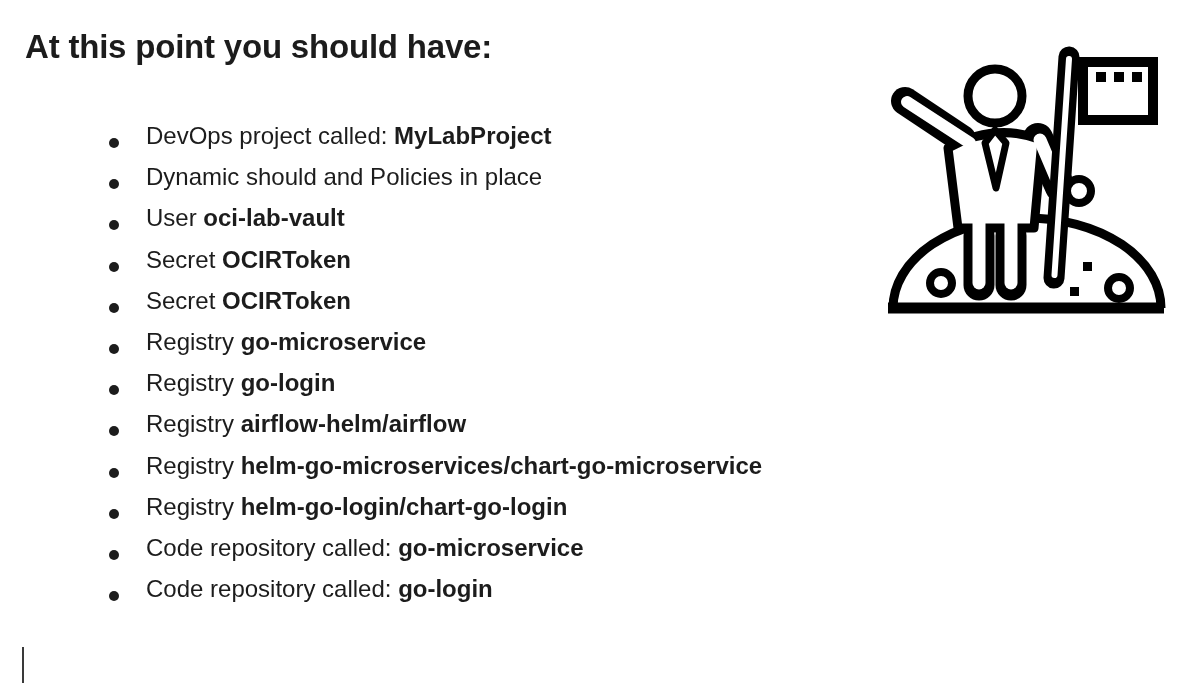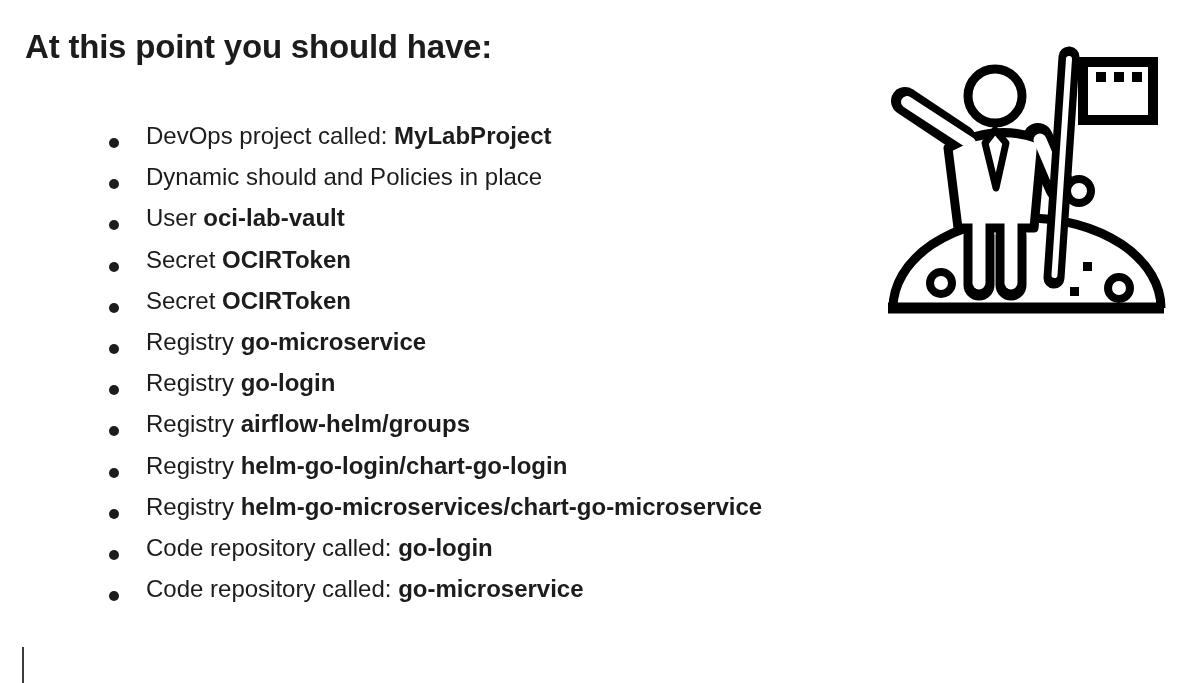--- a/index.html
+++ b/index.html
@@ -97,41 +97,41 @@
     <span class="item-text"><span>Registry </span><b>go-microservice</b></span>
   </li>
 
   <li>
     <span class="bullet-dot"></span>
     <span class="item-text"><span>Registry </span><b>go-login</b></span>
   </li>
 
   <li>
     <span class="bullet-dot"></span>
-    <span class="item-text"><span>Registry </span><b>airflow-helm/groups</b></span>
+    <span class="item-text"><span>Registry </span><b>airflow-helm/airflow</b></span>
+  </li>
+
+  <li>
+    <span class="bullet-dot"></span>
+    <span class="item-text"><span>Registry </span><b>helm-go-microservices/chart-go-microservice</b></span>
   </li>
 
   <li>
     <span class="bullet-dot"></span>
     <span class="item-text"><span>Registry </span><b>helm-go-login/chart-go-login</b></span>
   </li>
 
   <li>
     <span class="bullet-dot"></span>
-    <span class="item-text"><span>Registry </span><b>helm-go-microservices/chart-go-microservice</b></span>
+    <span class="item-text"><span>Code repository called: </span><b>go-microservice</b></span>
   </li>
 
   <li>
     <span class="bullet-dot"></span>
     <span class="item-text"><span>Code repository called: </span><b>go-login</b></span>
-  </li>
-
-  <li>
-    <span class="bullet-dot"></span>
-    <span class="item-text"><span>Code repository called: </span><b>go-microservice</b></span>
   </li>
 </ul>
 
   <svg class="badge" viewBox="0 0 290 280" xmlns="http://www.w3.org/2000/svg" aria-hidden="true">
     <g fill="none" stroke="currentColor">
 
       <path d="M 13 268 A 134 90 0 0 1 281 268" stroke-width="9" fill="#ffffff"></path>
       <circle cx="61" cy="243" r="11" stroke-width="8" fill="#ffffff"></circle>
       <circle cx="239" cy="248" r="11" stroke-width="8" fill="#ffffff"></circle>
       <rect x="203" y="222" width="9" height="9" fill="currentColor" stroke="none"></rect>

